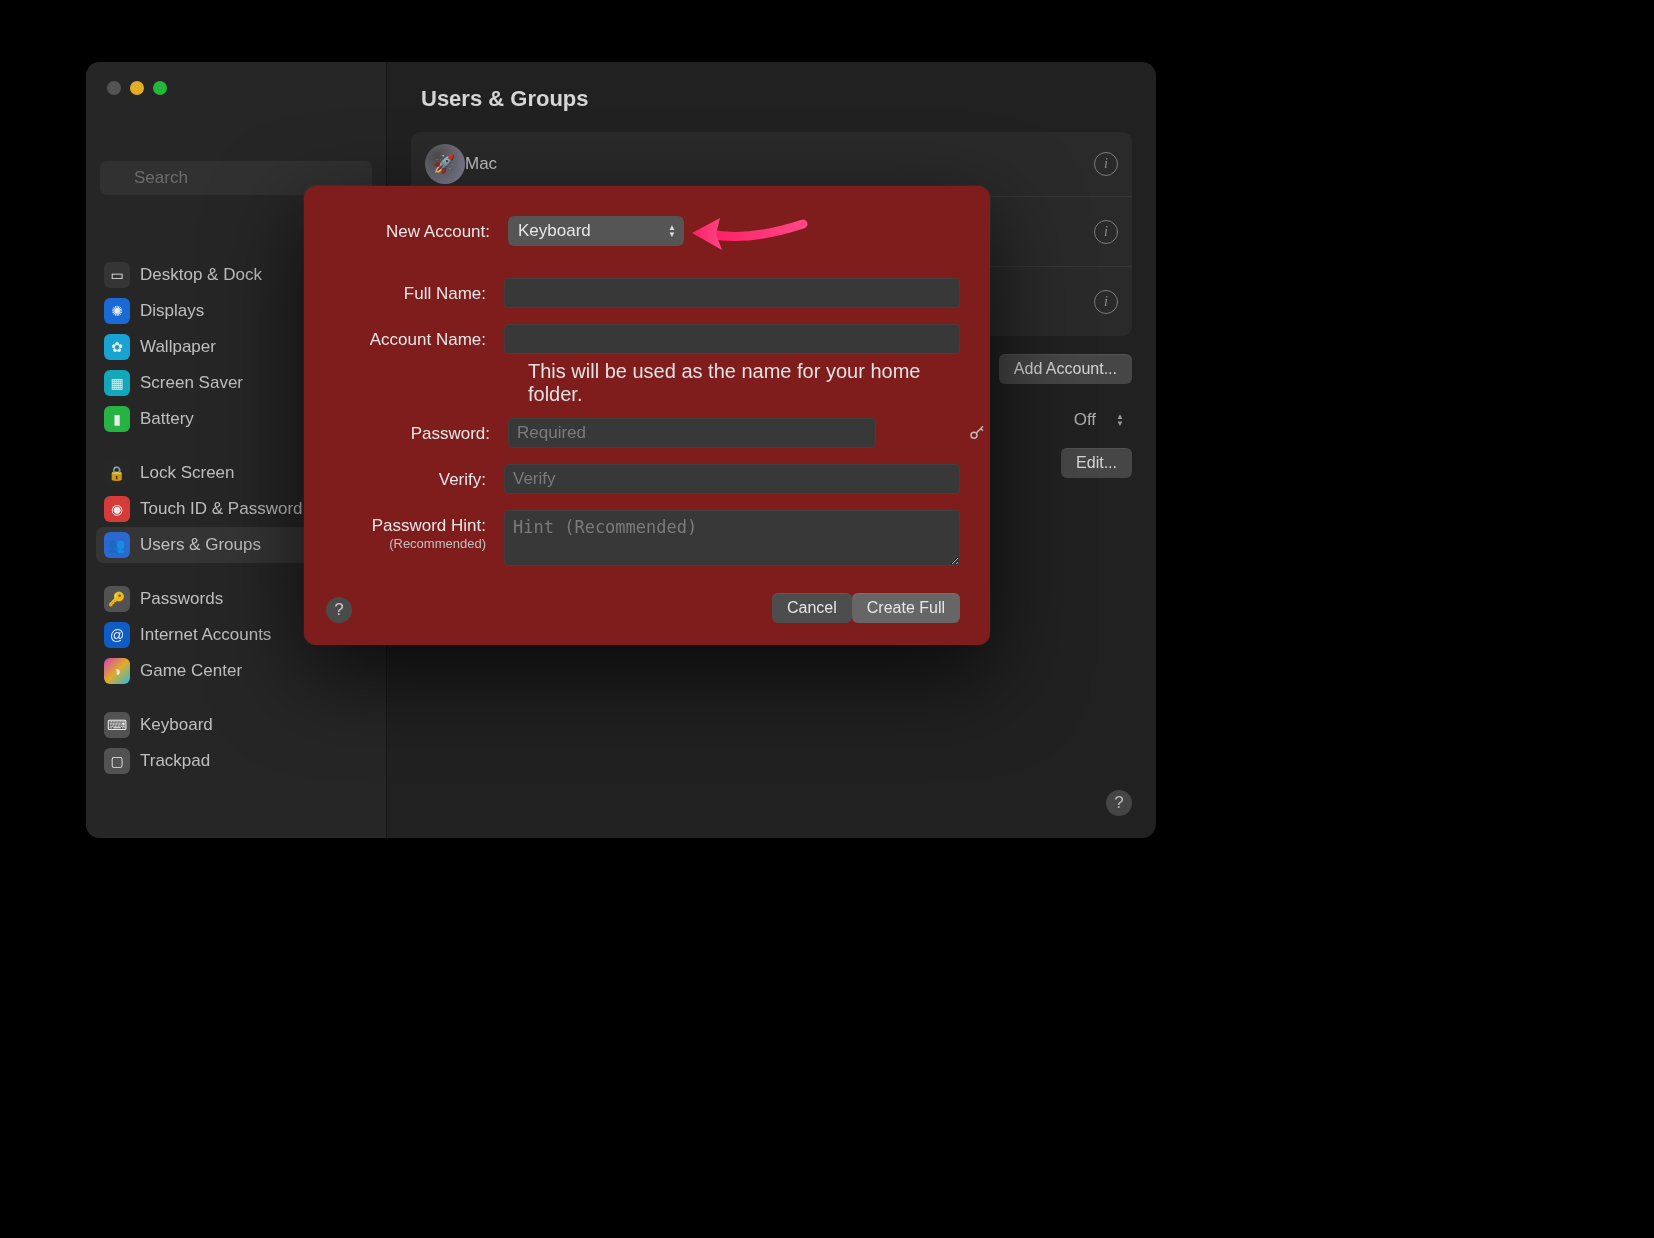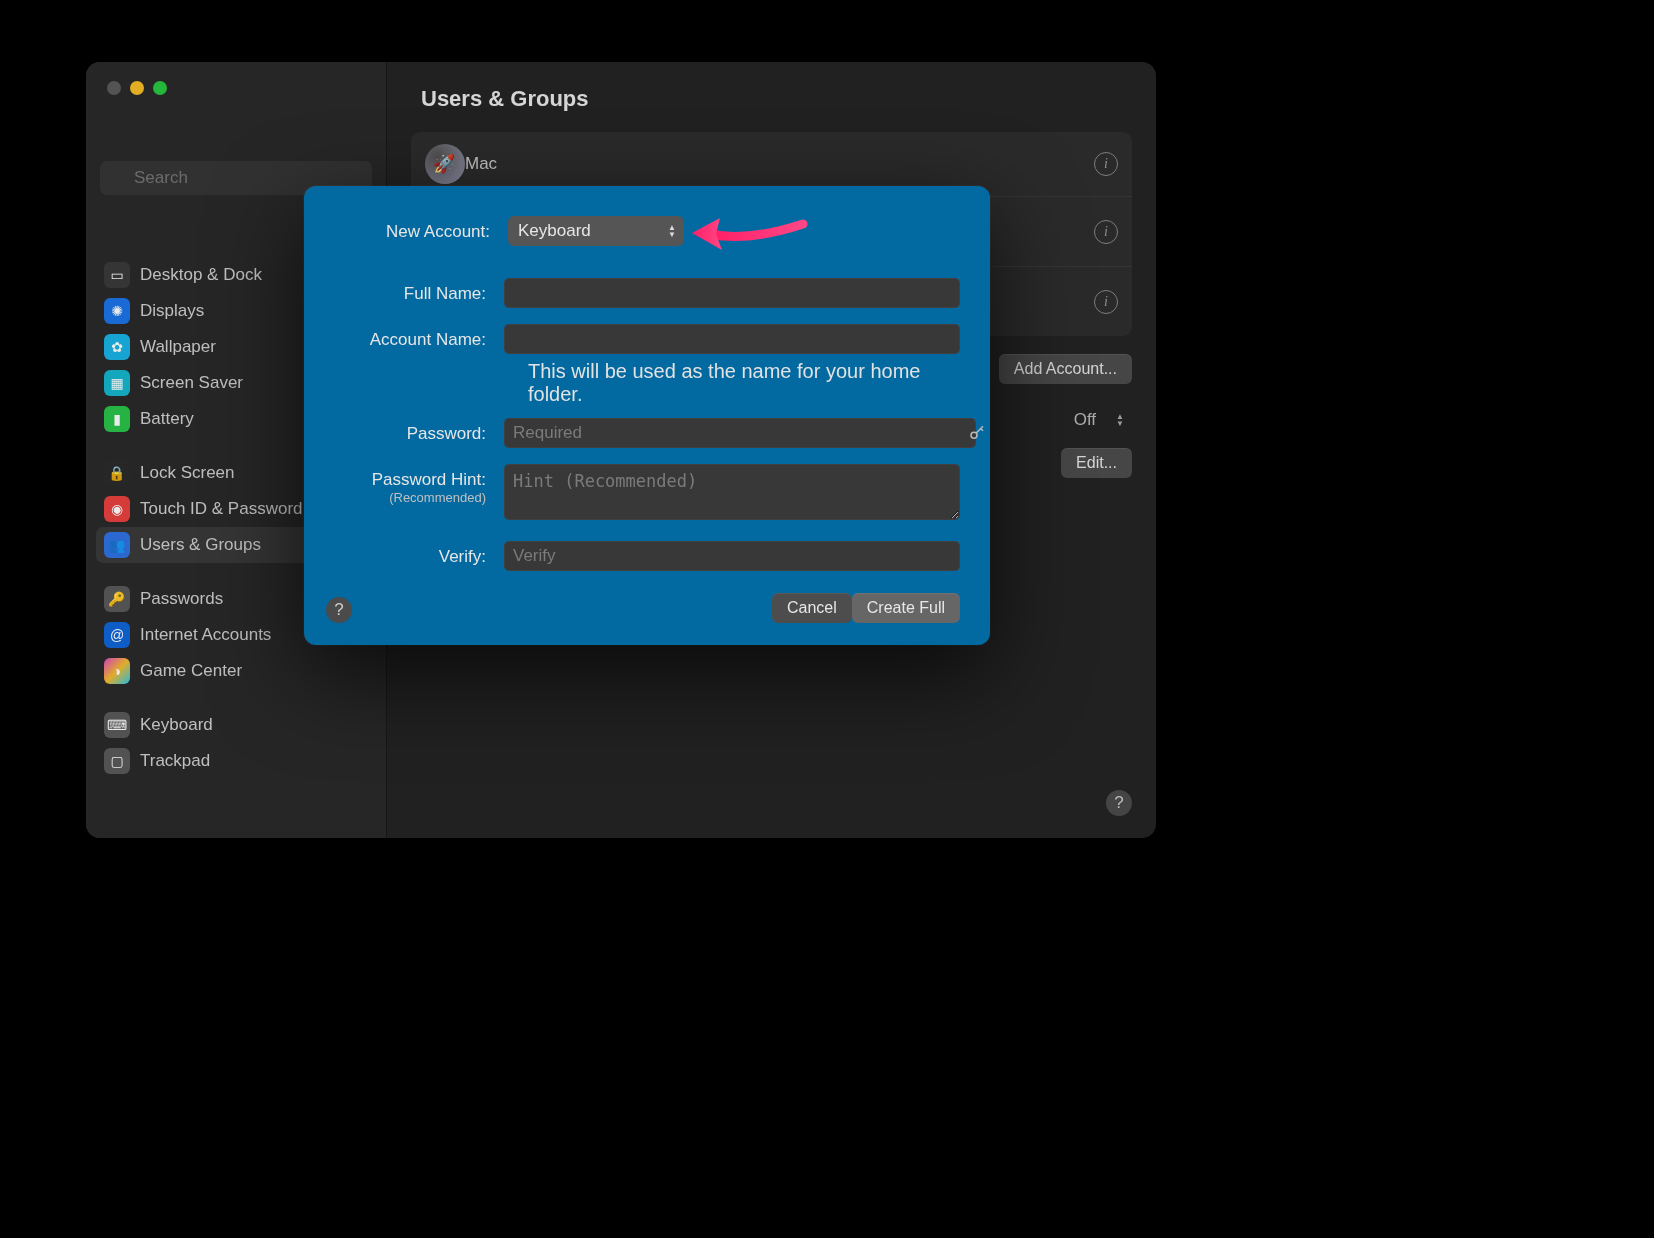--- a/index.html
+++ b/index.html
@@ -153,21 +153,21 @@
   .dim {
     position:absolute; inset:0; background:rgba(0,0,0,.08);
     pointer-events:none; border-radius:14px;
   }
 
   
   .sheet {
     position:absolute;
     left: 304px; top: 186px;
     width: 686px;
-    background: #0369a1;
+    background: #7f1d1d;
     border-radius: 12px;
     box-shadow: 0 30px 90px rgba(0,0,0,.7), 0 0 0 1px rgba(255,255,255,.04);
     padding: 30px 30px 22px 30px;
   }
   .form-row {
     display:flex; align-items:flex-start; gap: 18px;
     margin-bottom: 16px;
   }
   .form-label {
     width: 156px; text-align: right;
@@ -377,44 +377,44 @@
       <input class="txt" value="" style="">
       <div class="hint-text">This will be used as the name for your home folder.</div>
     </div>
   </div>
 
   <div style="height:8px"></div>
 
   <div class="form-row">
     <div class="form-label">Password:</div>
     <div class="form-ctrl pw-wrap">
-      <input class="txt" style="width: 472px;" type="password" placeholder="Required">
+      <input class="txt" style="width: 368px;" type="password" placeholder="Required">
       <span class="key">
         <svg width="18" height="18" viewBox="0 0 24 24" fill="none" stroke="#bbb" stroke-width="2">
           <circle cx="8" cy="15" r="4"></circle>
             <path d="M11 12 L20 3 M17 6 L20 9"></path>
         </svg>
       </span>
     </div>
   </div>
 
   <div class="form-row">
+    <div class="form-label">Verify:</div>
+    <div class="form-ctrl">
+      <input class="txt" type="password" placeholder="Verify" style="">
+    </div>
+  </div>
+
+  <div class="form-row">
     <div class="form-label">
       <span>Password Hint:</span>
       <span class="form-sub">(Recommended)</span>
     </div>
     <div class="form-ctrl">
       <textarea class="txt tall" placeholder="Hint (Recommended)" style=""></textarea>
-    </div>
-  </div>
-
-  <div class="form-row">
-    <div class="form-label">Verify:</div>
-    <div class="form-ctrl">
-      <input class="txt" type="password" placeholder="Verify" style="">
     </div>
   </div>
 
   <button class="sheet-help">?</button>
 
   <div class="sheet-actions">
     <button class="btn">Cancel</button>
     <button class="btn default">Create Full</button>
   </div>
 </div>

